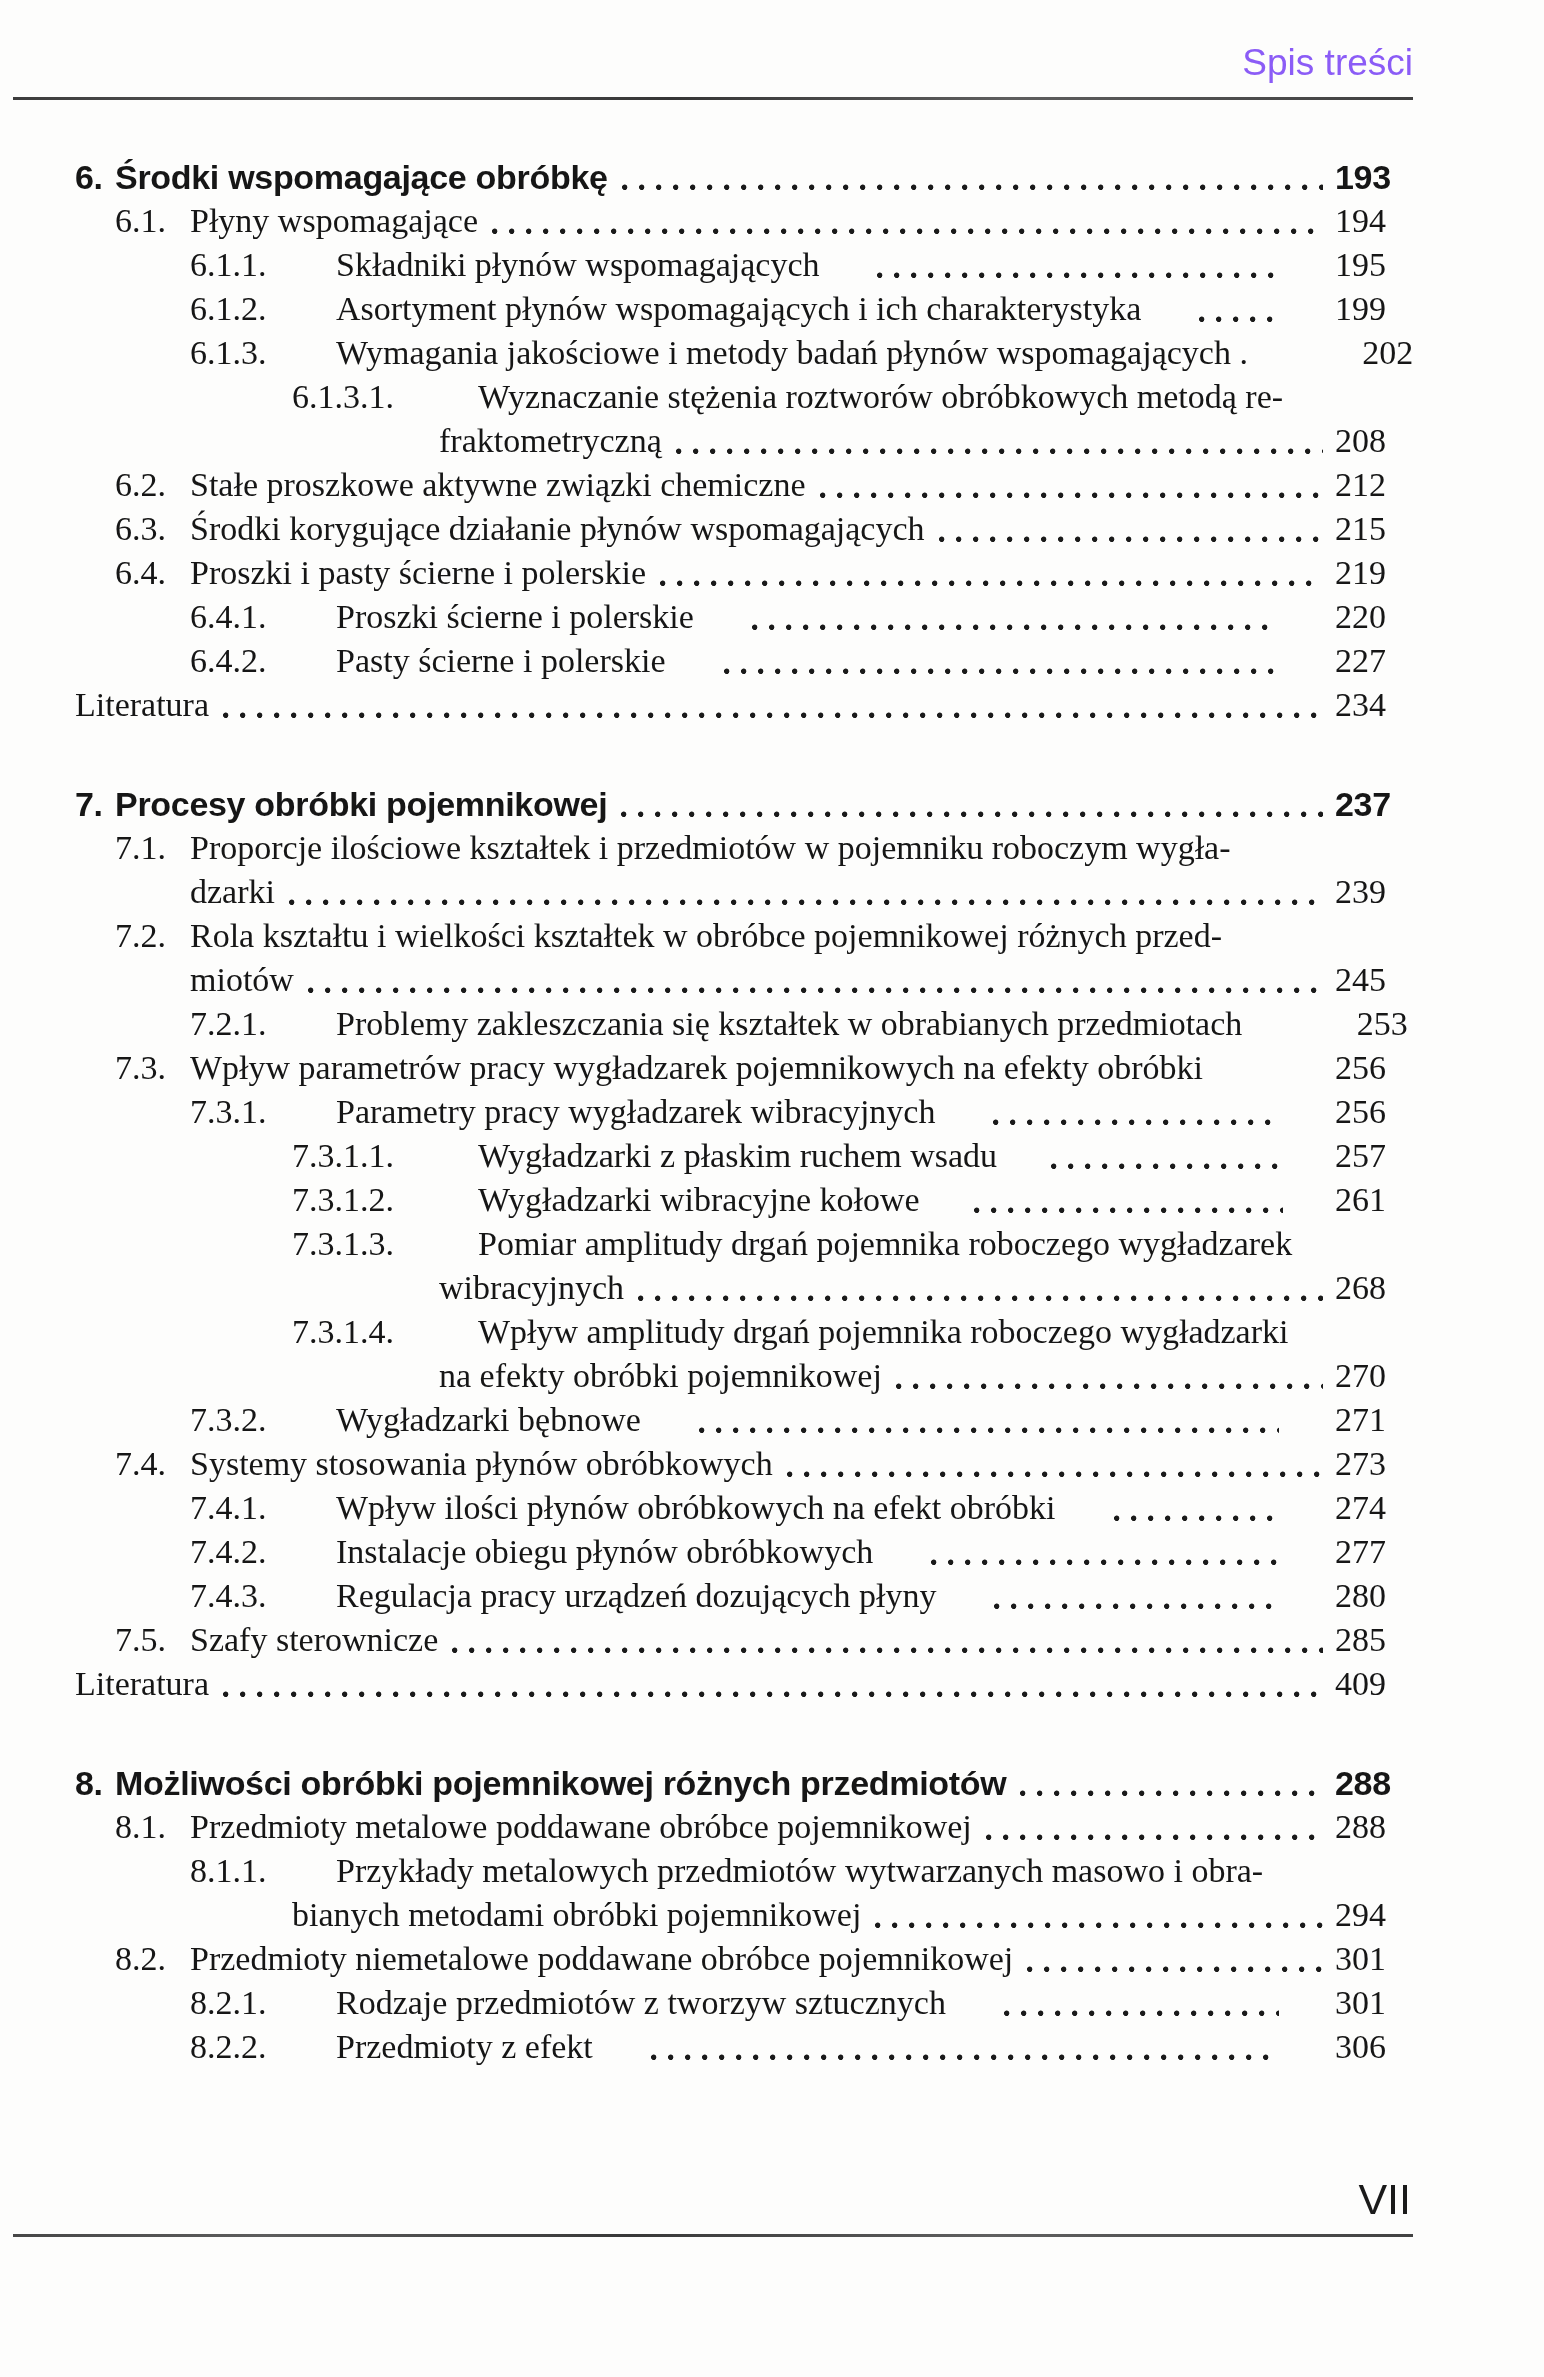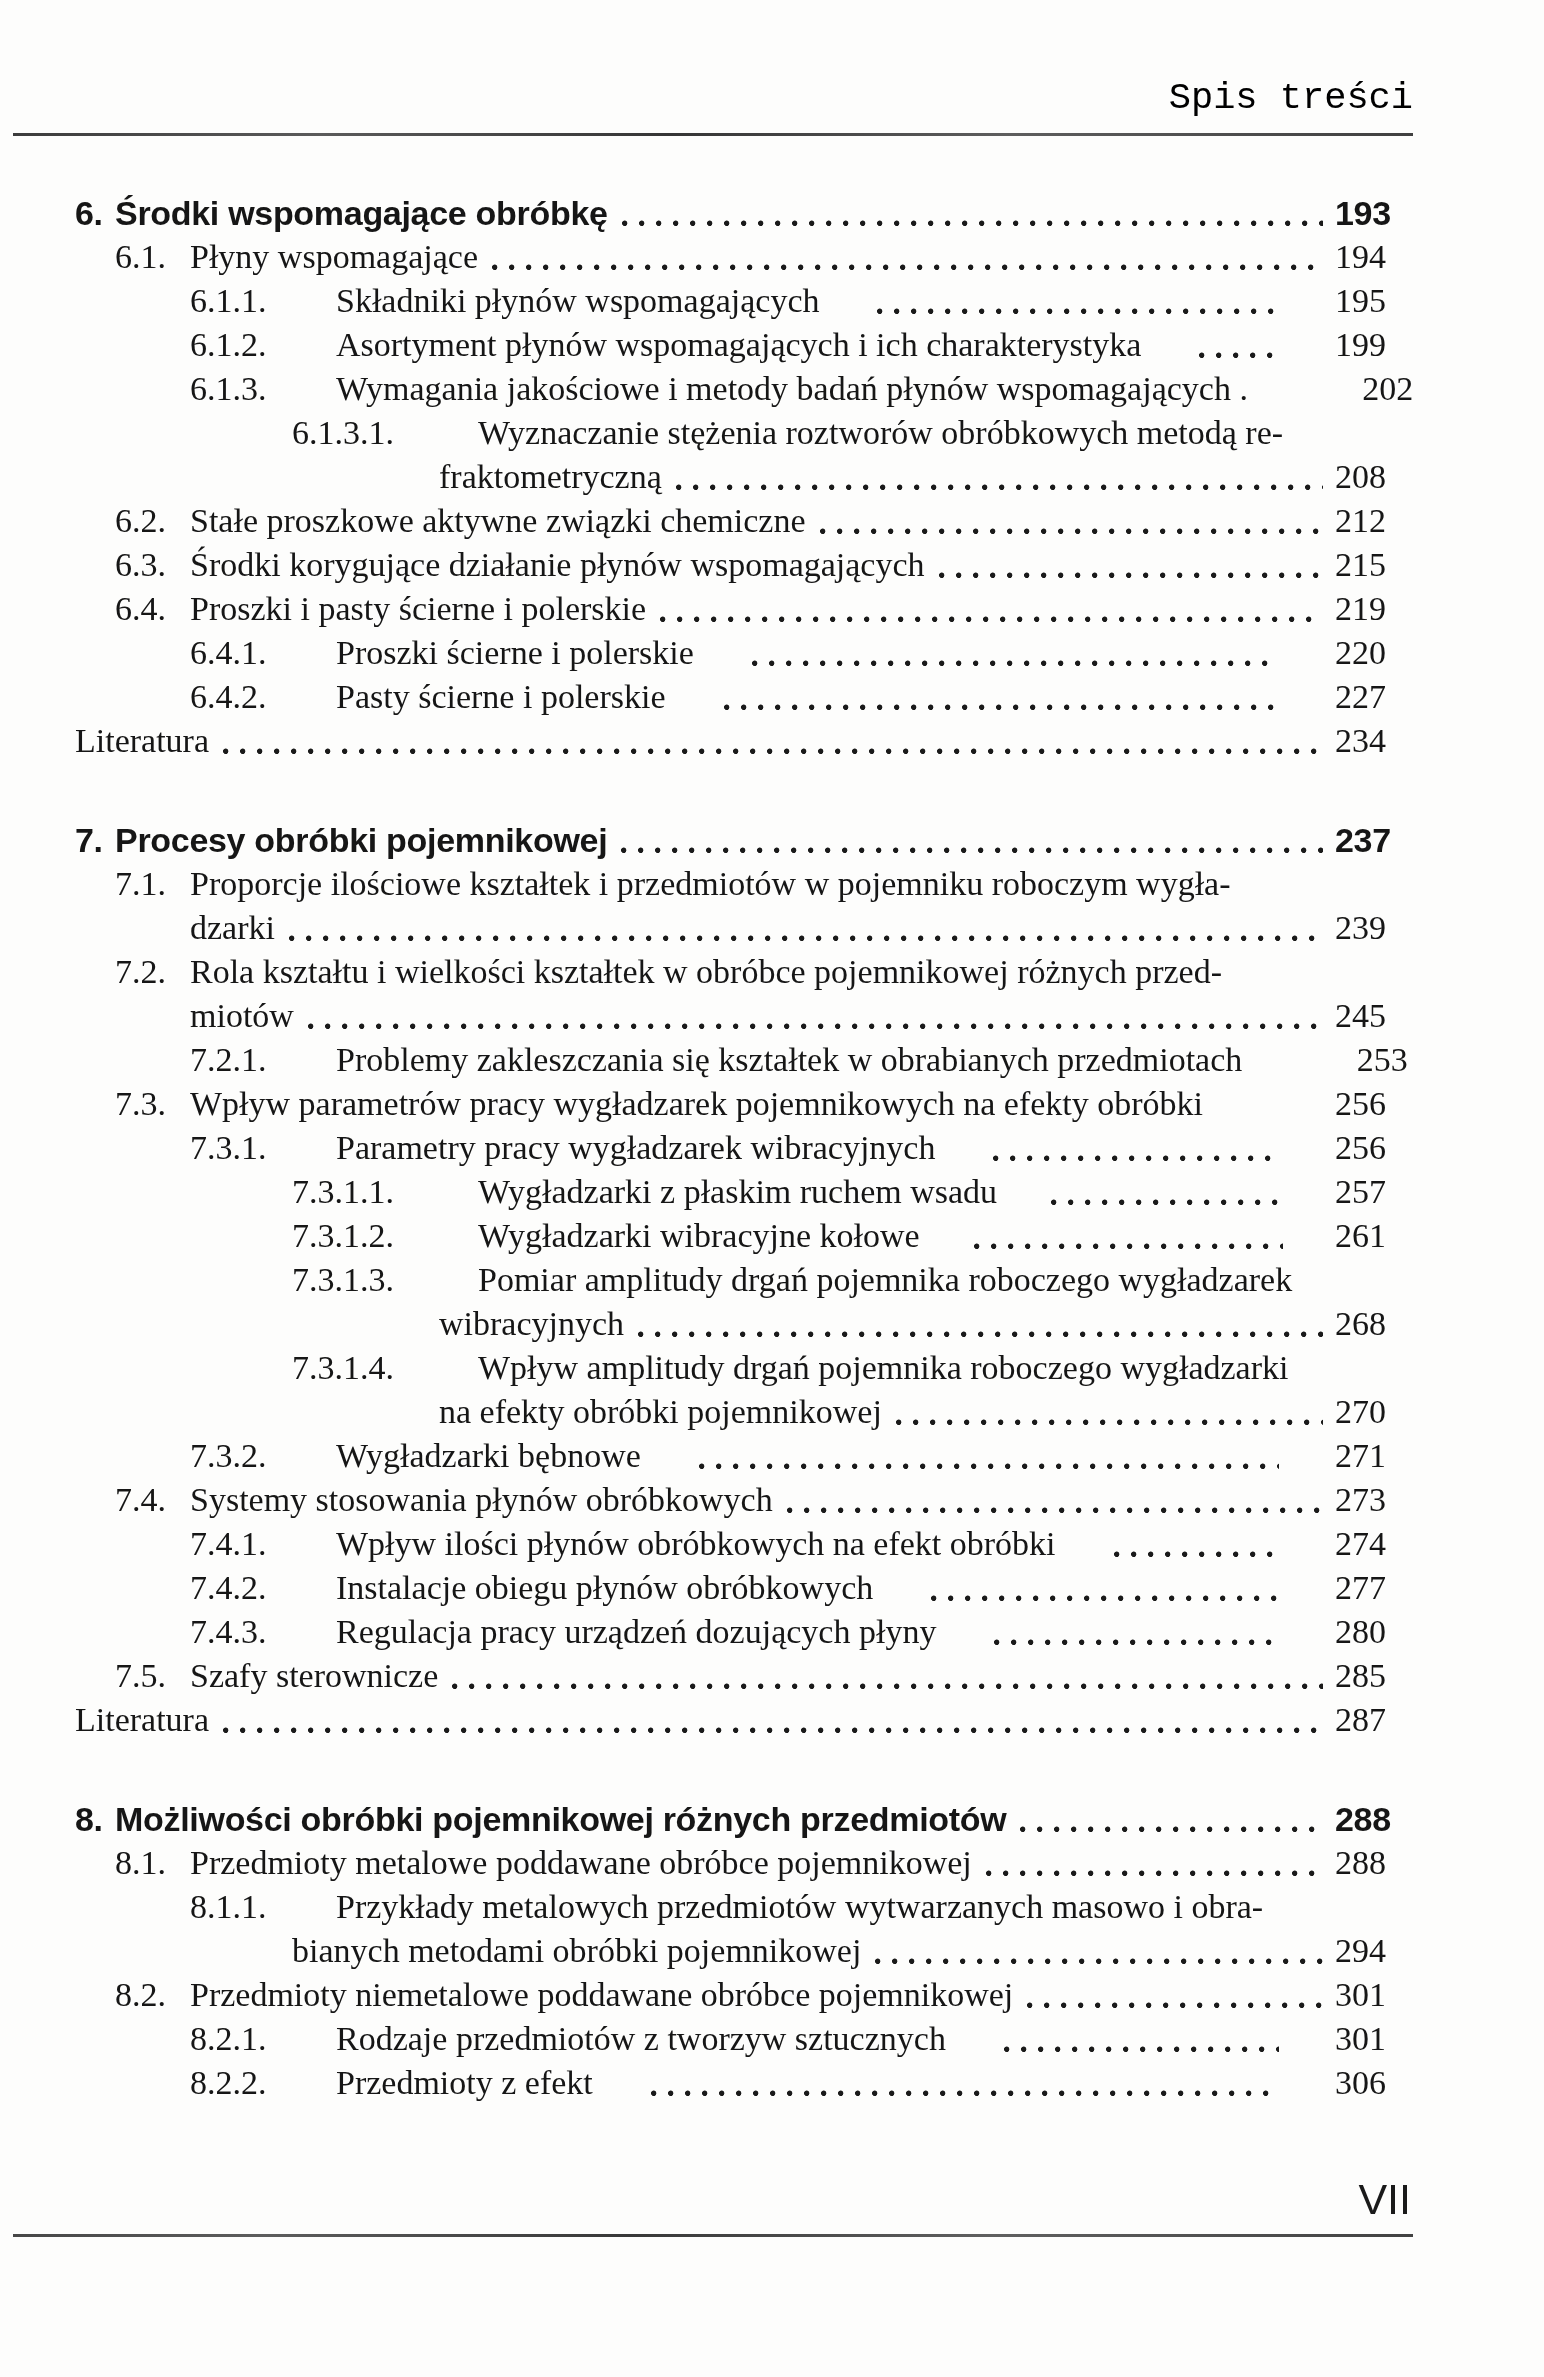--- a/index.html
+++ b/index.html
@@ -11,25 +11,25 @@
     position:relative;
     overflow:hidden;
   }
   .page{
     position:absolute; inset:0;
     padding:0 131px 0 75px;
     box-sizing:border-box;
   }
   
   .header-title{
-    font-family:Liberation Mono, monospace;
+    font-family:Liberation Sans, sans-serif;
     font-size:37px; line-height:1;
     text-align:right;
-    color:#000000;
-    margin-top:80px;
+    color:#8b5cf6;
+    margin-top:44px;
   }
   .header-rule{
     height:2.7px;
     margin-top:16px; margin-left:-62px;
     background:linear-gradient(90deg,#3c3c3c,#5b5b5b 22%,#353535 47%,#5e5e5e 71%,#404040);
   }
   
   main{ display:block; margin-top:55px; }
   .toc-section + .toc-section{ margin-top:55px; }
   .row{
@@ -268,21 +268,21 @@
         </div>
         <div class="row lvl-1">
           <span class="num">7.5.</span>
           <span class="text">Szafy sterownicze</span>
           <span class="leader"></span>
           <span class="page-num-cell">285</span>
         </div>
         <div class="row lvl-0">
           <span class="text">Literatura</span>
           <span class="leader"></span>
-          <span class="page-num-cell">287</span>
+          <span class="page-num-cell">409</span>
         </div>
       </section>
       <section class="toc-section">
         <div class="row lvl-0 chapter">
           <span class="num">8.</span>
           <span class="text">Możliwości obróbki pojemnikowej różnych przedmiotów</span>
           <span class="leader"></span>
           <span class="page-num-cell">288</span>
         </div>
         <div class="row lvl-1">

